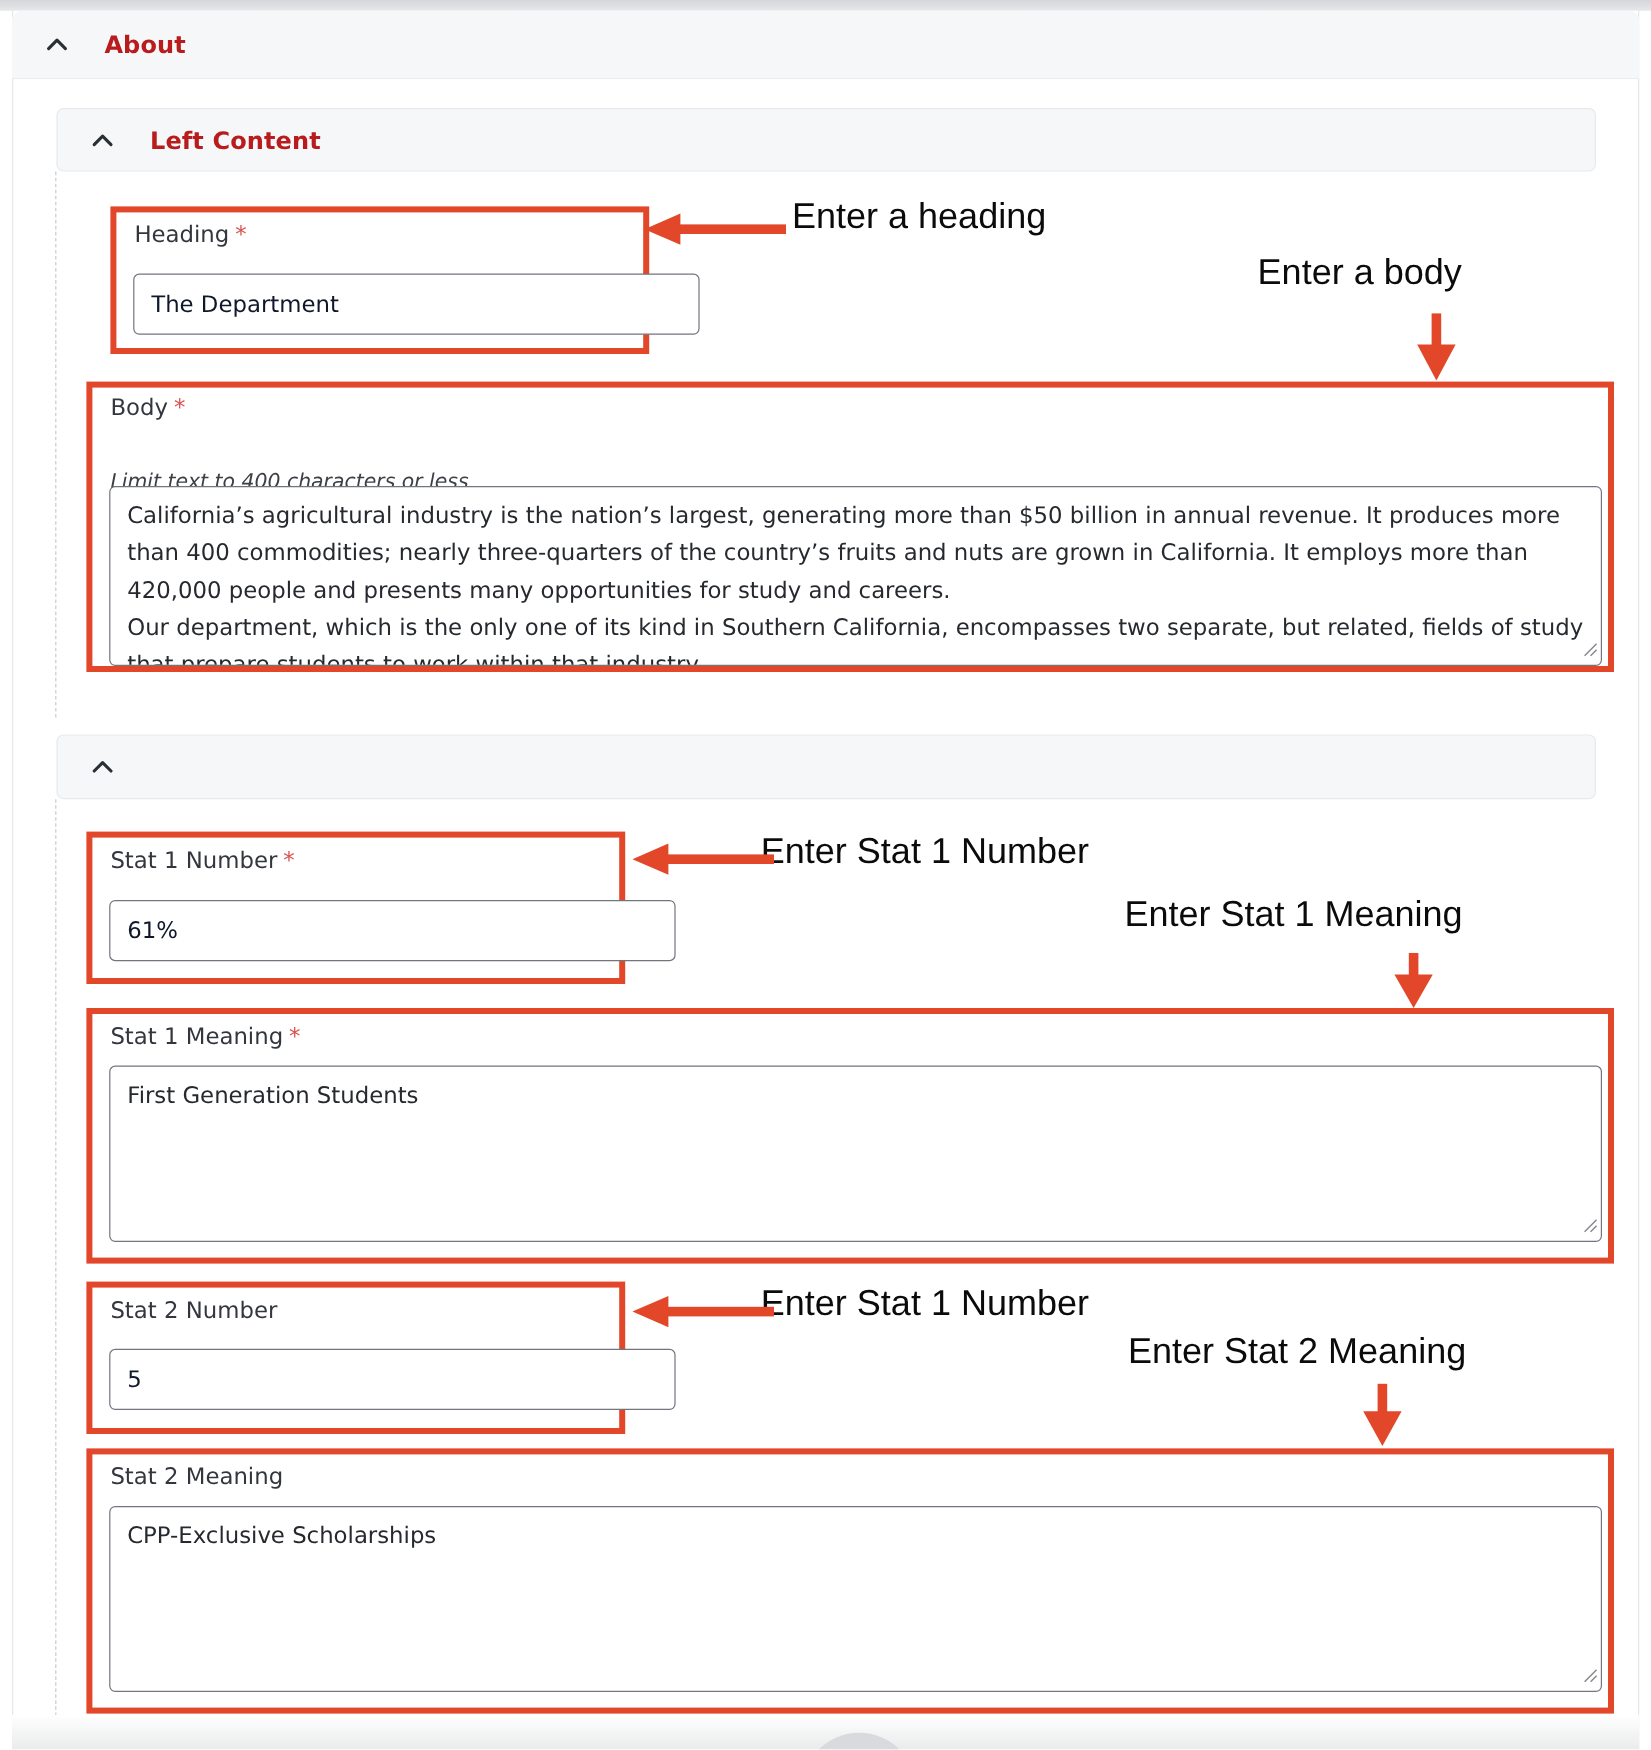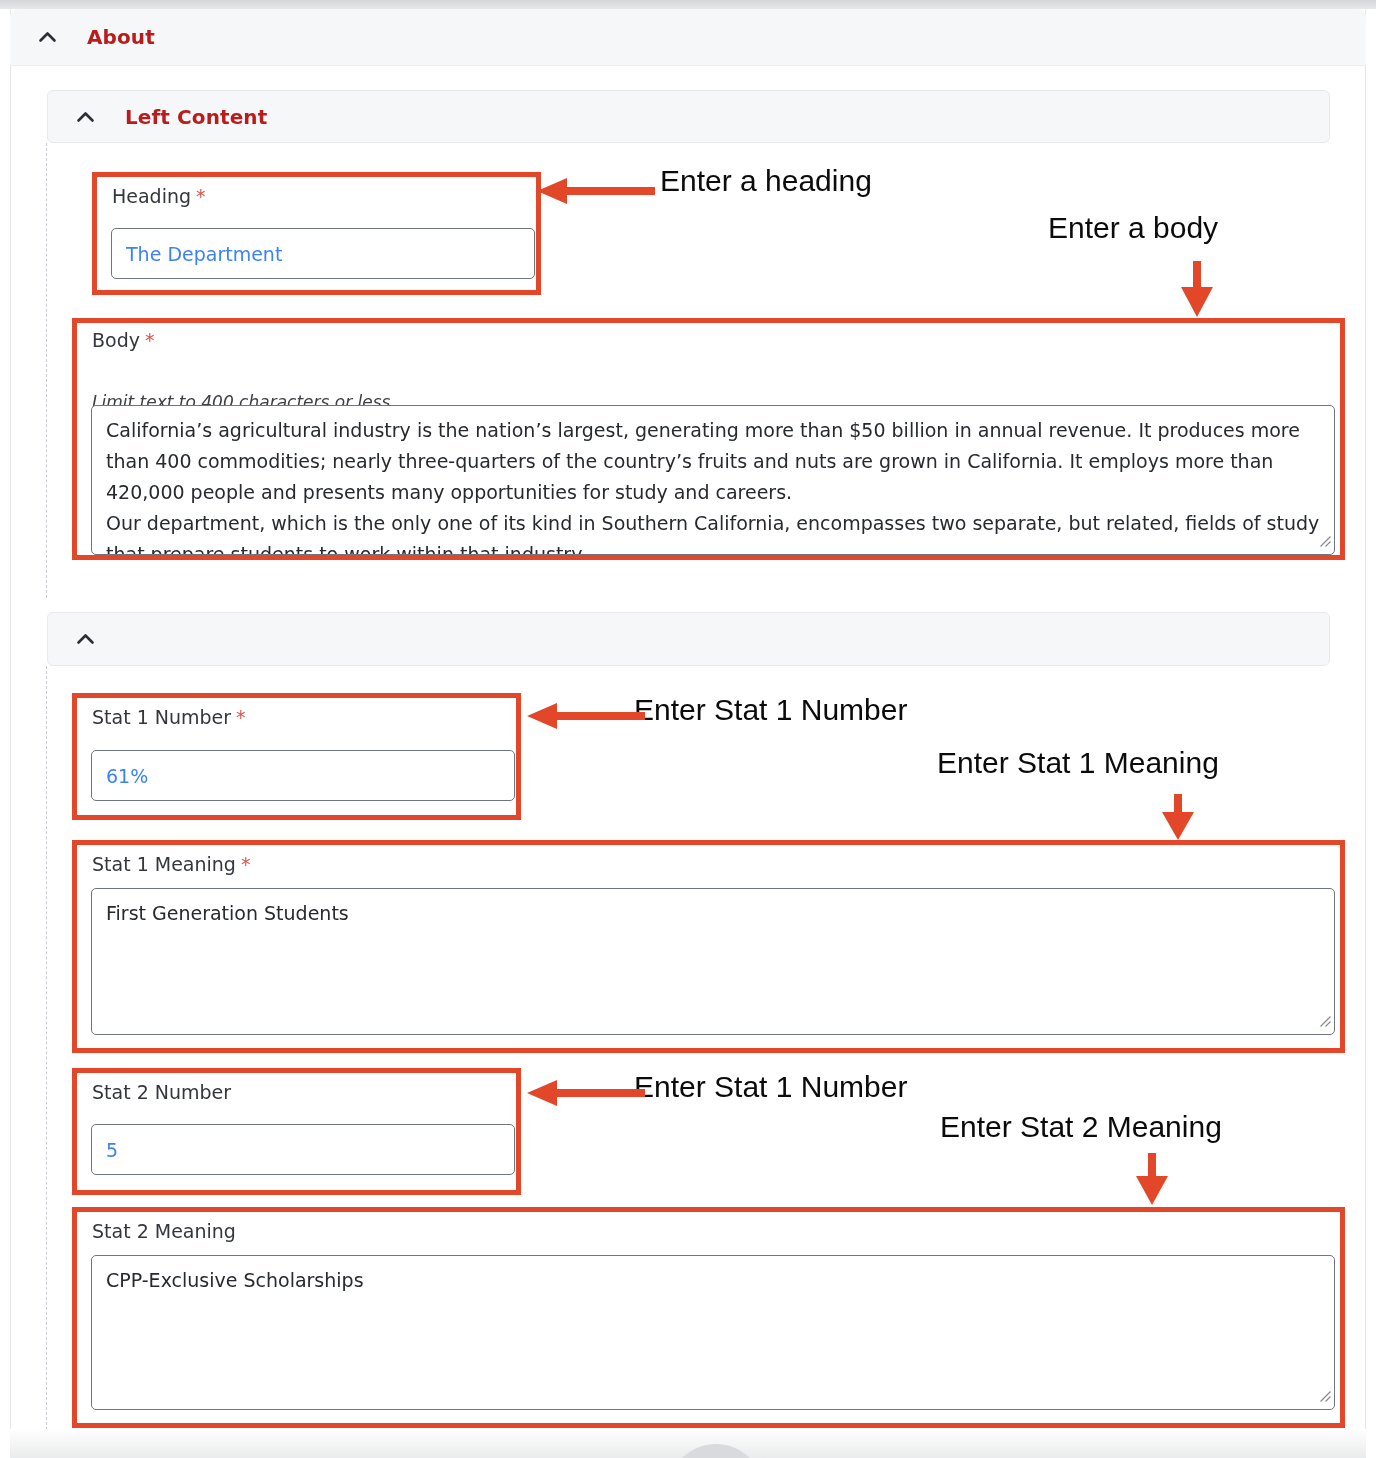--- a/index.html
+++ b/index.html
@@ -69,24 +69,24 @@
     position: absolute; left: 15px; top: 8px;
     font-size: 19px; color: #33373d;
   }
   .req { color: #d9534f; margin-left: 5px; }
   .hint {
     position: absolute; left: 15px; top: 46px;
     font-style: italic; font-size: 17px; color: #3c4045; margin-top: 23px;
   }
   .text-input {
     position: absolute; left: 14px;
-    width: 424px; height: 51px;
+    width: 472px; height: 51px;
     border: 1px solid #71757e; border-radius: 5px;
     font-family: "DejaVu Sans", sans-serif;
-    font-size: 19px; color: #3b82f6;
+    font-size: 19px; color: #0f172a;
     padding: 0 14px; background: #ffffff; outline: none;
   }
   .ta-wrap { position: absolute; left: 14px; width: 1244px; }
   .ta {
     width: 100%; height: 100%;
     border: 1px solid #71757e; border-radius: 5px;
     font-family: "DejaVu Sans", sans-serif;
     font-size: 19px; line-height: 31px; color: #26292e;
     padding: 9px 14px; background: #ffffff;
     resize: none; overflow: hidden; outline: none; display: block;

